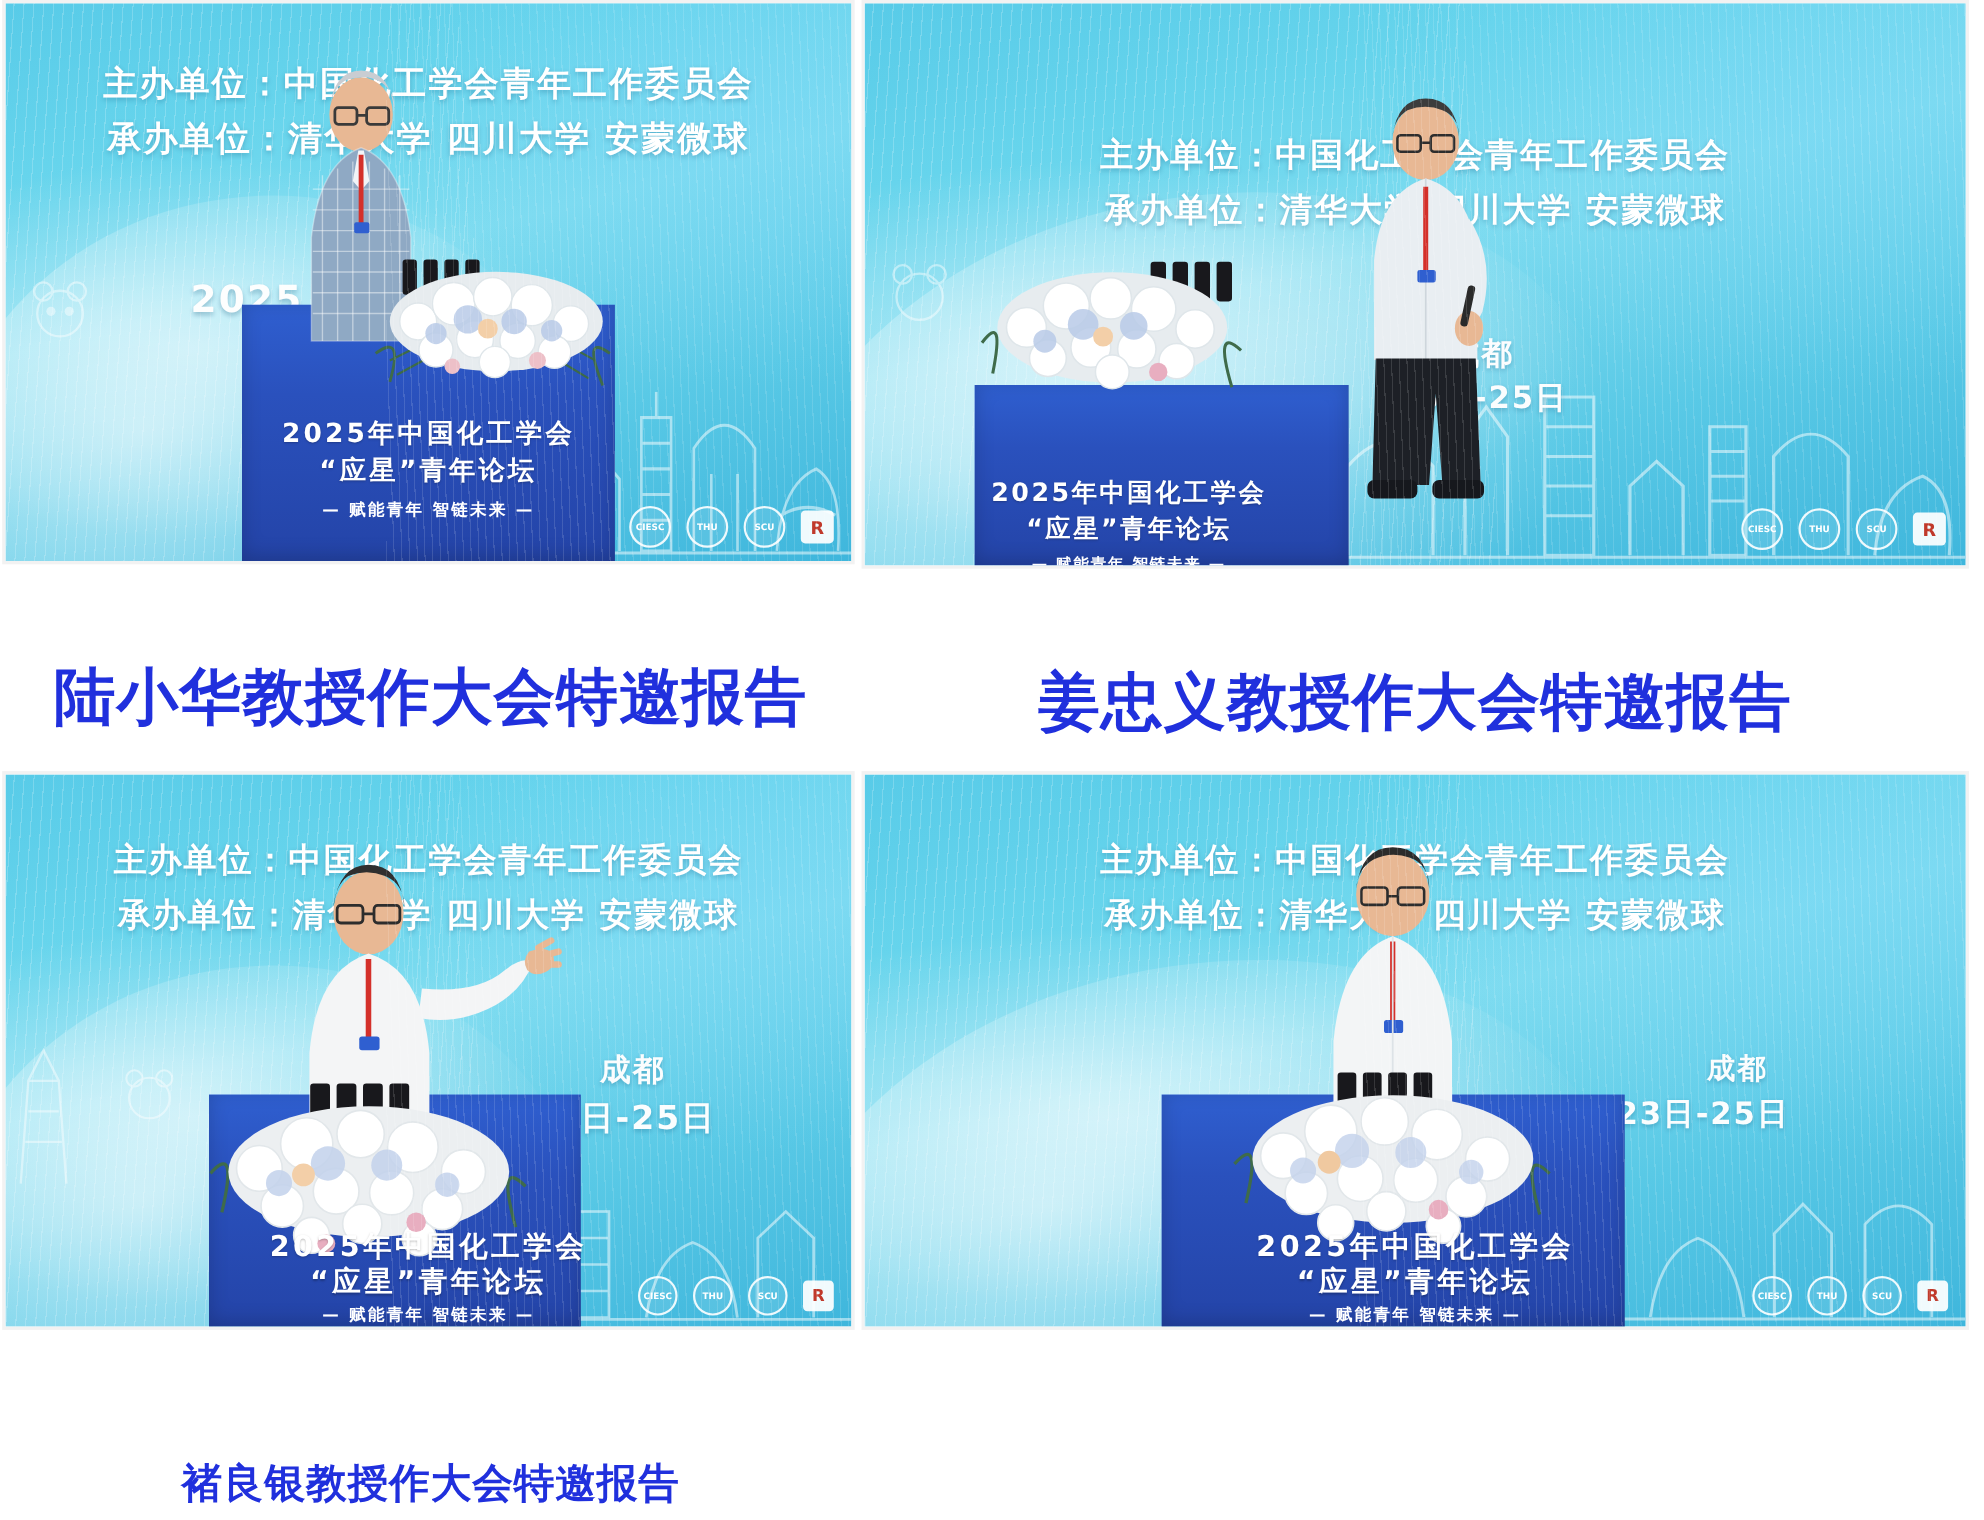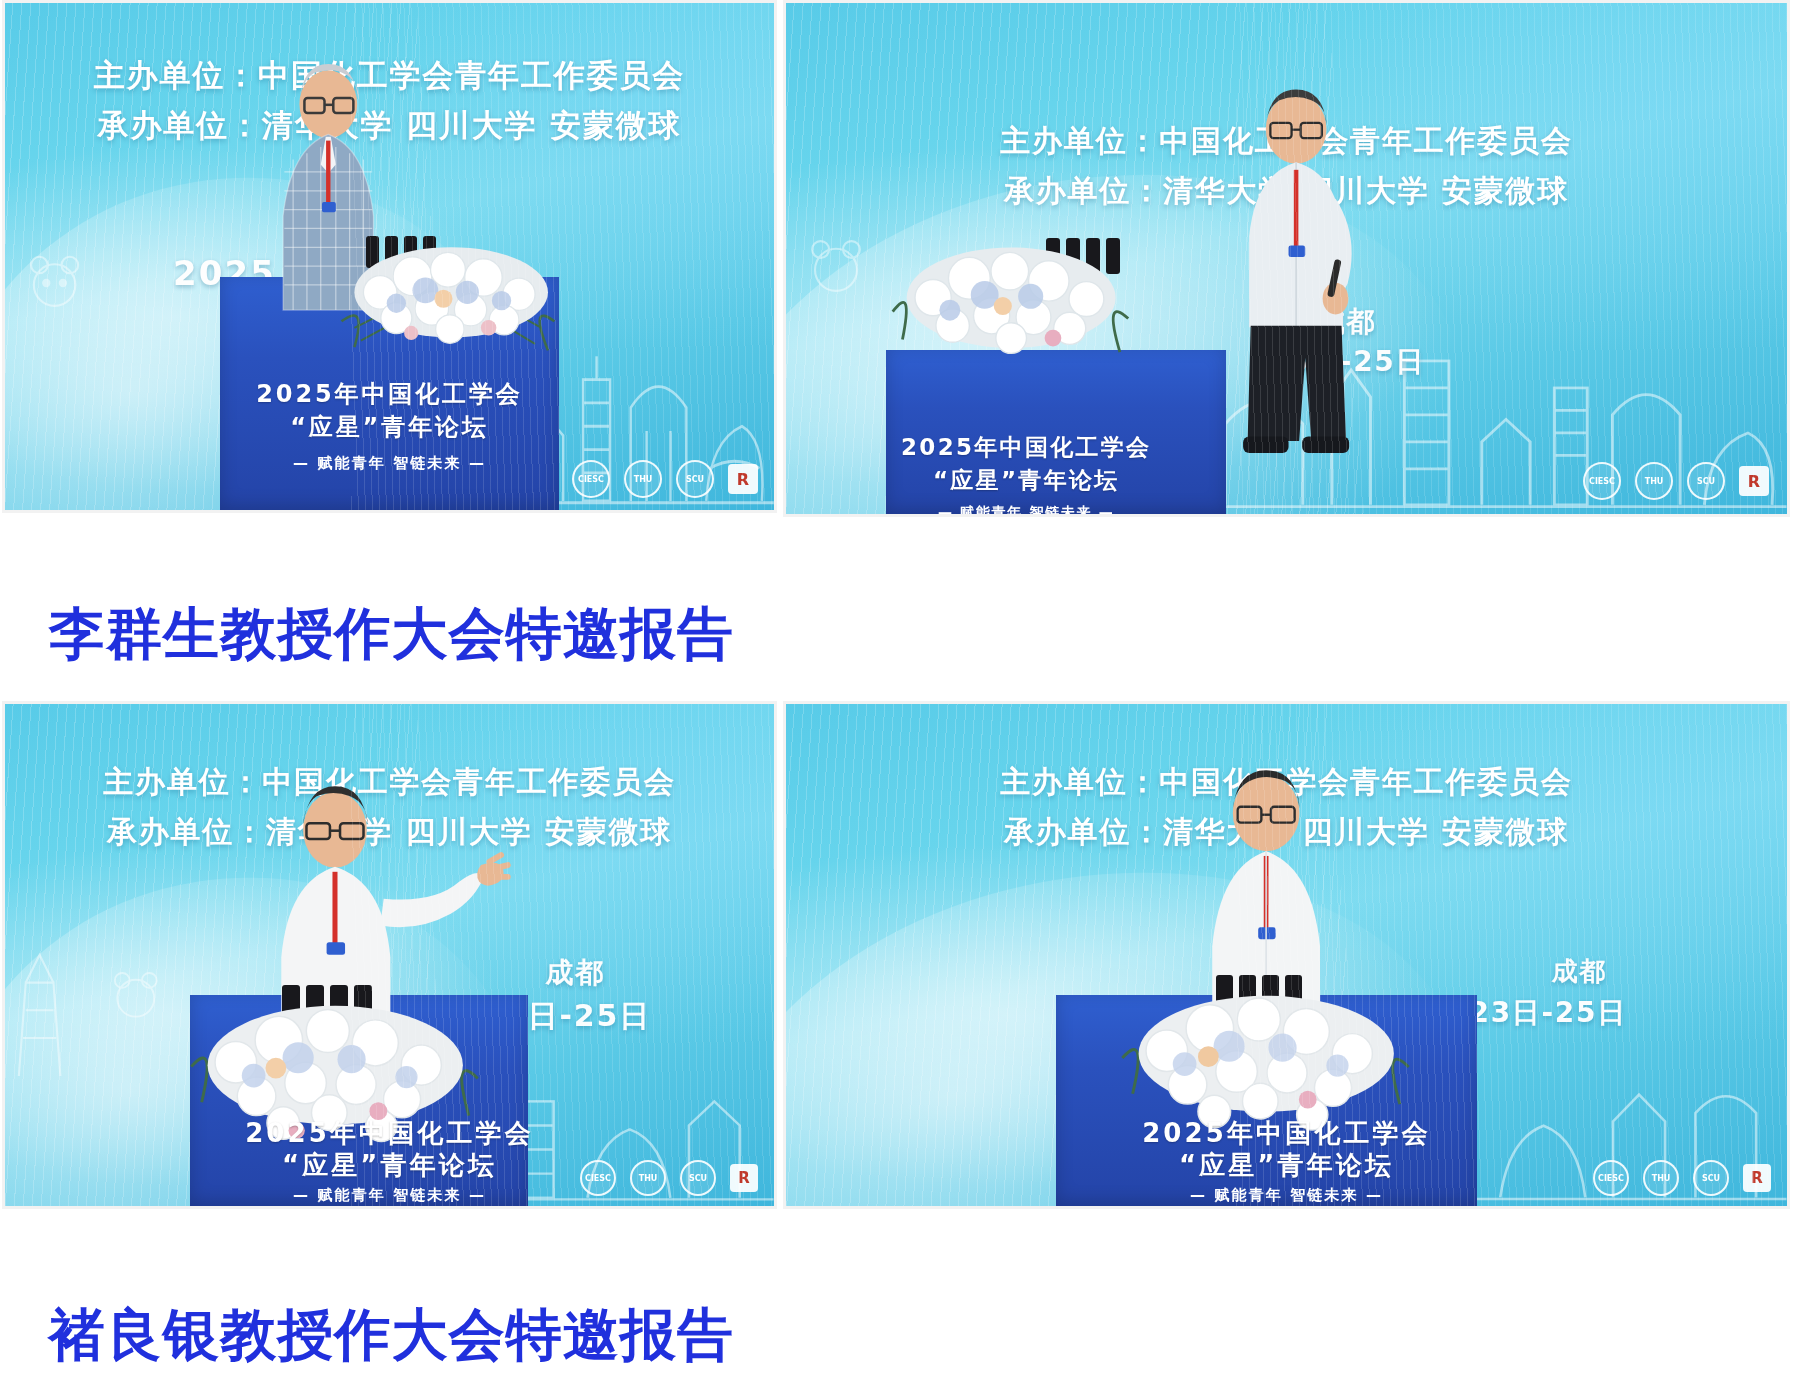--- a/index.html
+++ b/index.html
@@ -66,21 +66,21 @@
 
   .mic-strip{position:absolute;display:flex;gap:6px;}
   .mic-strip i{display:block;background:#18181c;border-radius:3px;}
 
   
   .caption{position:absolute;left:0;right:0;text-align:center;color:#2030dd;
      font-weight:bold;font-family:"DejaVu Sans","Liberation Sans",sans-serif;
      letter-spacing:.02em;white-space:nowrap;}
   .cap1{bottom:18px;font-size:56px;}
   .cap2{bottom:14px;font-size:56px;}
-  .cap3{bottom:8px;font-size:56px;}
+  .cap3{bottom:8px;font-size:37px;}
   .cap4{bottom:8px;font-size:56px;}
 </style>
 </head>
 <body>
 
 <div class="grid">
 
   <div class="cell">
     <div class="photo-wrap p1">
       <div class="scene">
@@ -186,21 +186,21 @@
         <div class="podium-sub" style="top:89%;font-size:15px;letter-spacing:.14em;">— 赋能青年  智链未来 —</div>
 
         <div class="logos" style="right:16px;bottom:12px;">
           <div class="logo-c" style="width:34px;height:34px;font-size:8px;">CIESC</div>
           <div class="logo-c" style="width:34px;height:34px;font-size:8px;">THU</div>
           <div class="logo-c" style="width:34px;height:34px;font-size:8px;">SCU</div>
           <div class="logo-sq" style="width:30px;height:30px;font-size:16px;">R</div>
         </div>
       </div>
     </div>
-    <div class="caption cap1">李群生教授作大会特邀报告</div>
+    <div class="caption cap1">陆小华教授作大会特邀报告</div>
   </div>
 
   <div class="cell">
     <div class="photo-wrap p2">
       <div class="scene">
         <div class="swoosh"></div>
         <div class="skyline" style="width:58%;height:44%;">
           <svg viewBox="0 0 600 250" preserveAspectRatio="none">
             <g fill="none" stroke="#ffffff" stroke-width="3">
               <path d="M20 240 L20 150 Q60 100 100 150 L100 240"></path>
@@ -290,20 +290,21 @@
         <div class="podium-sub" style="top:98%;left:4%;right:auto;width:40%;font-size:14px;letter-spacing:.12em;">— 赋能青年  智链未来 —</div>
 
         <div class="logos" style="right:18px;bottom:14px;">
           <div class="logo-c" style="width:34px;height:34px;font-size:8px;">CIESC</div>
           <div class="logo-c" style="width:34px;height:34px;font-size:8px;">THU</div>
           <div class="logo-c" style="width:34px;height:34px;font-size:8px;">SCU</div>
           <div class="logo-sq" style="width:30px;height:30px;font-size:16px;">R</div>
         </div>
       </div>
     </div>
+    <div class="caption cap2">姜忠义教授作大会特邀报告</div>
   </div>
 
   <div class="cell">
     <div class="photo-wrap p3">
       <div class="scene">
         <div class="swoosh"></div>
         <div class="skyline" style="width:66%;height:40%;">
           <svg viewBox="0 0 600 250" preserveAspectRatio="none">
             <g fill="none" stroke="#ffffff" stroke-width="3">
               <path d="M30 240 L30 170 Q70 130 110 170 L110 240"></path>

